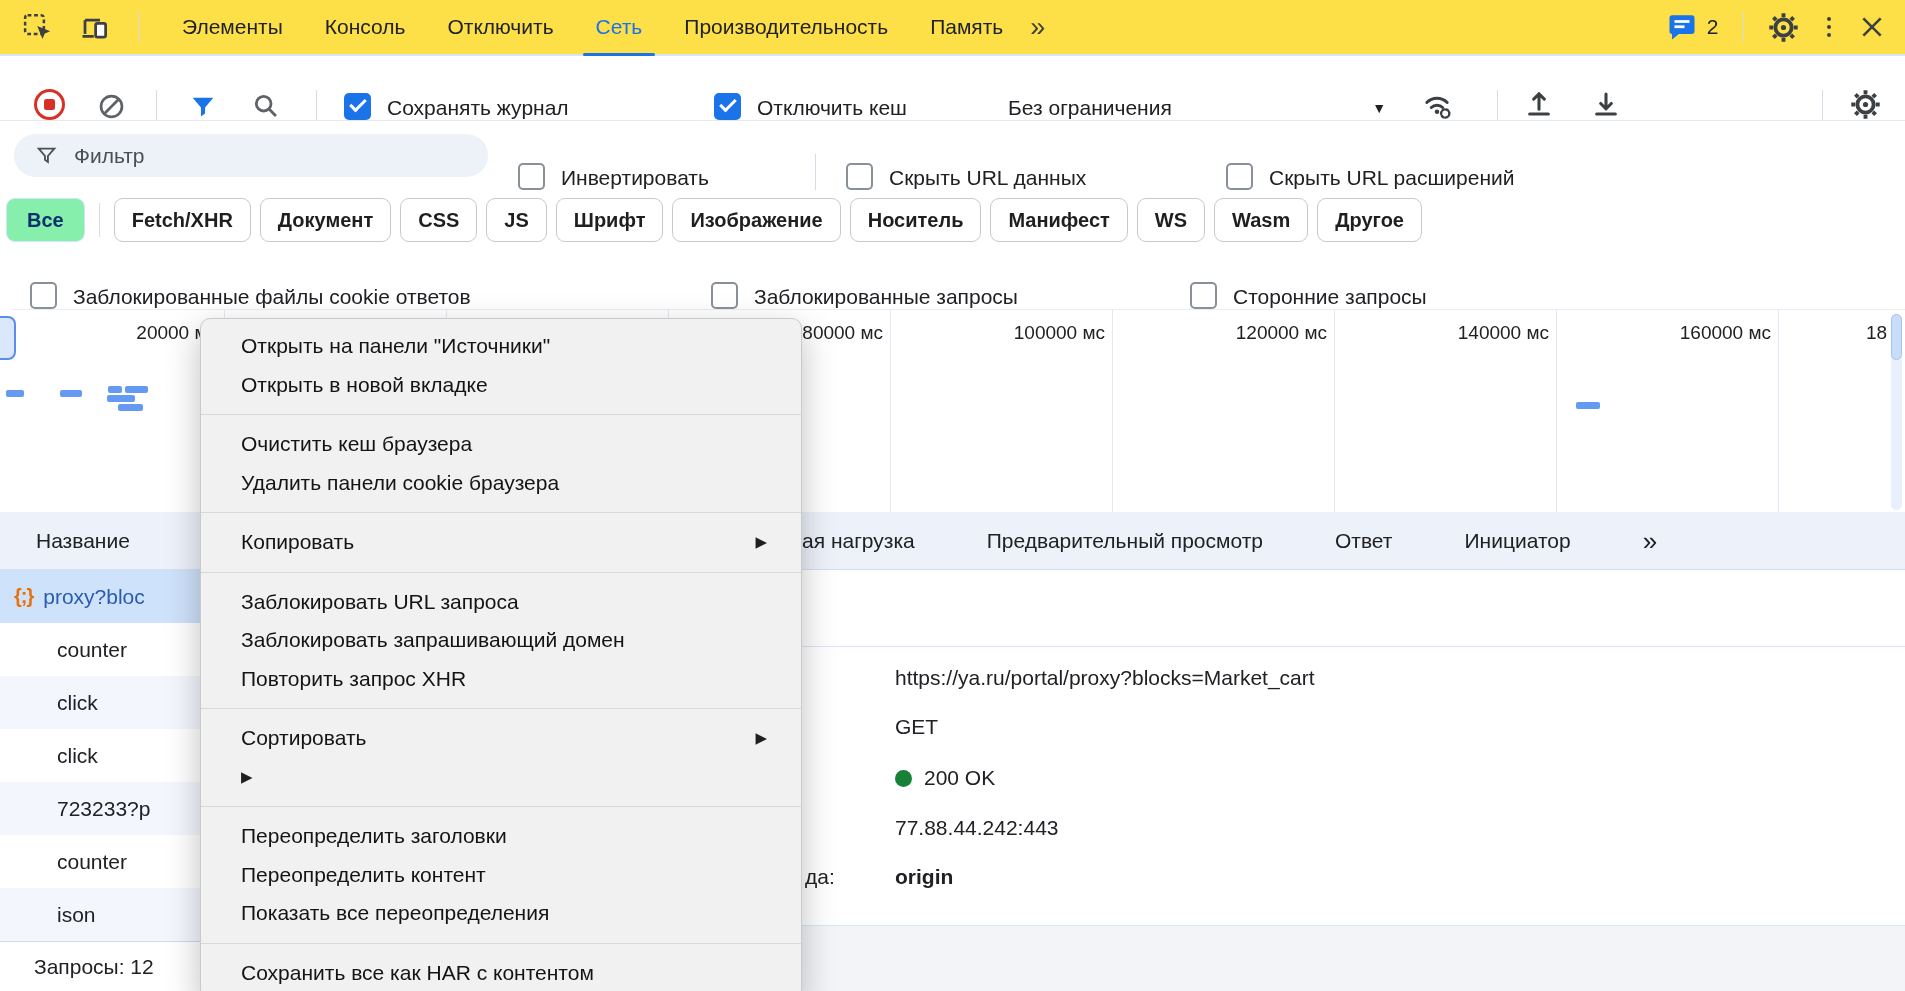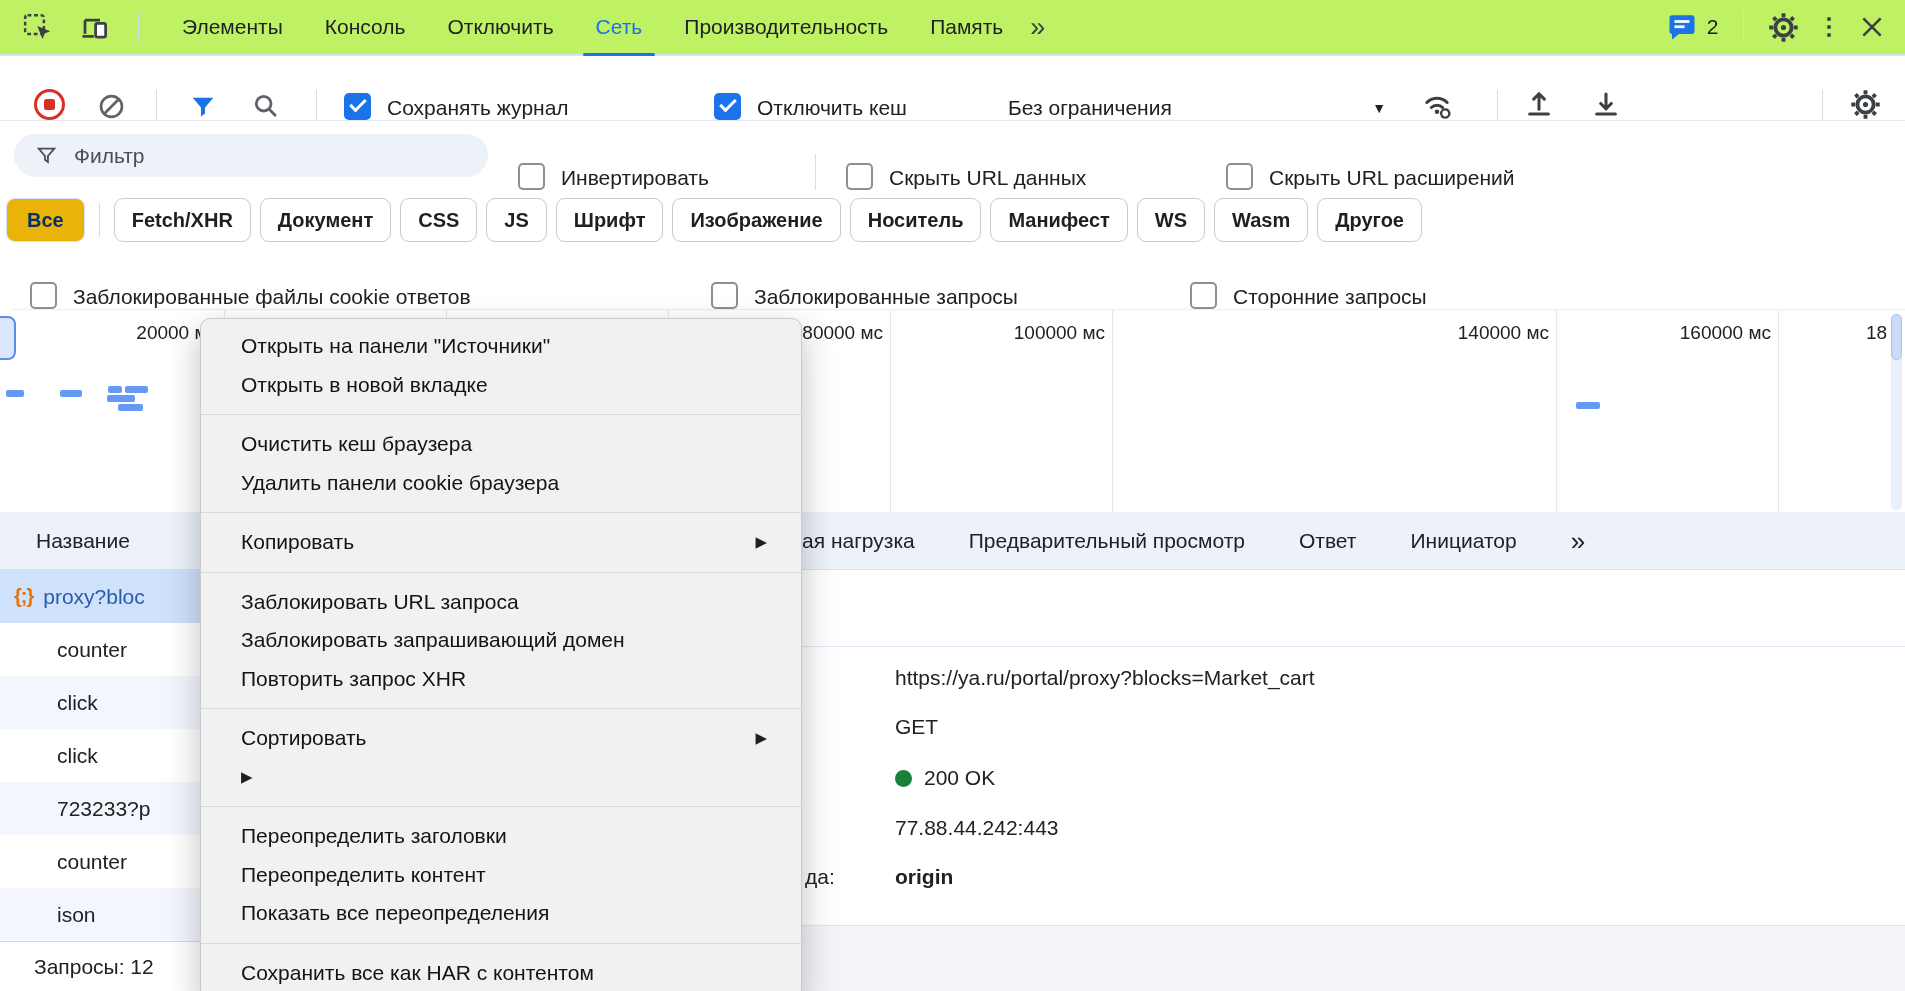--- a/index.html
+++ b/index.html
@@ -1,21 +1,21 @@
 <!DOCTYPE html>
 <html><head>
 <meta charset="utf-8">
 <style>
   html,body{margin:0;padding:0;background:#fff;}
   .screen{position:relative;width:1905px;height:991px;overflow:hidden;background:#fff;
           font-family:"Liberation Sans",sans-serif;color:#202124;}
   .pos{position:absolute;top:0;bottom:0;display:flex;align-items:flex-end;}
 
   
-  .tabbar{position:absolute;left:0;top:0;width:100%;height:54px;background:#bef264;
+  .tabbar{position:absolute;left:0;top:0;width:100%;height:54px;background:#fde047;
           border-bottom:2px solid #dbe3f3;display:flex;align-items:center;}
   .tabbar .lefticons{display:flex;align-items:center;gap:28px;padding-left:22px;}
   .vdiv{width:1px;height:30px;background:#d7dce4;}
   .tabs{display:flex;align-items:center;margin-left:22px;height:54px;}
   .tab{padding:0 21px;font-size:21px;line-height:54px;color:#202124;position:relative;white-space:nowrap;cursor:default;}
   .tab.active{color:#1a73e8;}
   .tab.active::after{content:"";position:absolute;left:8px;right:8px;bottom:-2px;height:3px;border-radius:3px;background:#1a73e8;}
   .tabbar .righticons{margin-left:auto;display:flex;align-items:center;gap:24px;padding-right:20px;}
   .morechev{font-size:27px;color:#3c4043;line-height:1;padding:0 6px;}
   .issue-count{font-size:21px;color:#202124;margin-left:-14px;}
@@ -41,21 +41,21 @@
   .fpill{position:absolute;left:14px;top:13px;width:474px;height:43px;border-radius:22px;background:#edf1f8;
          display:flex;align-items:center;padding-left:22px;box-sizing:border-box;gap:14px;}
   .fpill input{border:0;background:transparent;outline:none;font-size:21px;color:#202124;width:330px;
                font-family:"Liberation Sans",sans-serif;}
   .fpill input::placeholder{color:#4a4f55;}
 
   
   .chipsrow{position:absolute;left:0;top:190px;width:100%;height:60px;display:flex;align-items:center;padding-left:6px;gap:9px;background:#fff;}
   .chip{height:42px;display:flex;align-items:center;padding:0 17px;border:1.5px solid #c6cace;border-radius:9px;
         font-size:20px;font-weight:600;color:#1f1f1f;background:#fff;white-space:nowrap;}
-  .chip.all{background:#eab308;border-color:#d3e3fd;color:#08306b;padding:0 20px;}
+  .chip.all{background:#86efac;border-color:#d3e3fd;color:#08306b;padding:0 20px;}
   .chipsrow .vdiv{margin:0 5px;}
 
   
   .optrow{position:absolute;left:12px;top:250px;width:100%;height:59px;background:#fff;border-bottom:1px solid #e9edf4;}
 
   
   .timeline{position:absolute;left:0;top:310px;width:100%;height:202px;background:#fff;}
   .tsection{position:absolute;top:0;bottom:0;border-right:1.5px solid #e2e9f4;}
   .tlabel{position:absolute;top:12px;right:7px;font-size:19px;color:#202124;white-space:nowrap;}
   .tlabel-partial{position:absolute;top:12px;left:1866px;font-size:19px;color:#202124;}
@@ -73,21 +73,21 @@
   .trow.stripe{background:#f3f7fd;}
   .trow.sel{background:#cfe2fb;}
   .trow.sel .nm{color:#2a5cad;margin-left:10px;}
   .jsonic{color:#e8710a;font-weight:700;font-size:20px;margin-left:14px;letter-spacing:-1px;}
   .tbl-end{border-bottom:1.5px solid #ccd9ee;}
   .tfoot{height:49px;display:flex;align-items:center;}
   .tfoot span{font-size:21px;color:#202124;margin-left:34px;white-space:nowrap;}
 
   
   .details{position:absolute;left:802px;top:512px;right:0;bottom:0;background:#fff;}
-  .dtabs{height:58px;background:#edf1fa;border-bottom:1.5px solid #d6dfee;display:flex;align-items:center;gap:54px;box-sizing:border-box;}
+  .dtabs{height:58px;background:#edf1fa;border-bottom:1.5px solid #d6dfee;display:flex;align-items:center;gap:72px;box-sizing:border-box;}
   .dtab{font-size:21px;color:#202124;white-space:nowrap;}
   .dmore{font-size:26px;color:#202124;line-height:1;}
   .hairline{position:absolute;left:0;right:0;height:1px;background:#dce5f4;}
   .dval{position:absolute;left:93px;height:30px;display:flex;align-items:center;font-size:21px;color:#202124;white-space:nowrap;}
   .dlblfrag{position:absolute;left:3px;height:30px;display:flex;align-items:center;font-size:21px;color:#202124;}
   .dot{width:17px;height:17px;border-radius:50%;background:#188038;margin-right:12px;flex:0 0 auto;}
   .dband{position:absolute;left:0;right:0;bottom:0;background:#f2f4f8;}
 
   
   .ctxmenu{position:absolute;left:200px;top:318px;width:602px;height:682px;background:#f1f1f2;
@@ -321,20 +321,23 @@
       </div>
     <div class="tsection" style="left:446px;width:222px;">
         <span class="tlabel">60000 мс</span>
       </div>
     <div class="tsection" style="left:668px;width:222px;">
         <span class="tlabel">80000 мс</span>
       </div>
     <div class="tsection" style="left:890px;width:222px;">
         <span class="tlabel">100000 мс</span>
       </div>
+    <div class="tsection" style="left:1112px;width:222px;">
+        <span class="tlabel">120000 мс</span>
+      </div>
     <div class="tsection" style="left:1334px;width:222px;">
         <span class="tlabel">140000 мс</span>
       </div>
     <div class="tsection" style="left:1556px;width:222px;">
         <span class="tlabel">160000 мс</span>
       </div>
     <div class="tlabel-partial">18</div>
 
     <div class="selhandle"></div>
     <div class="wbar" style="left:6px;top:80px;width:18px;"></div>

